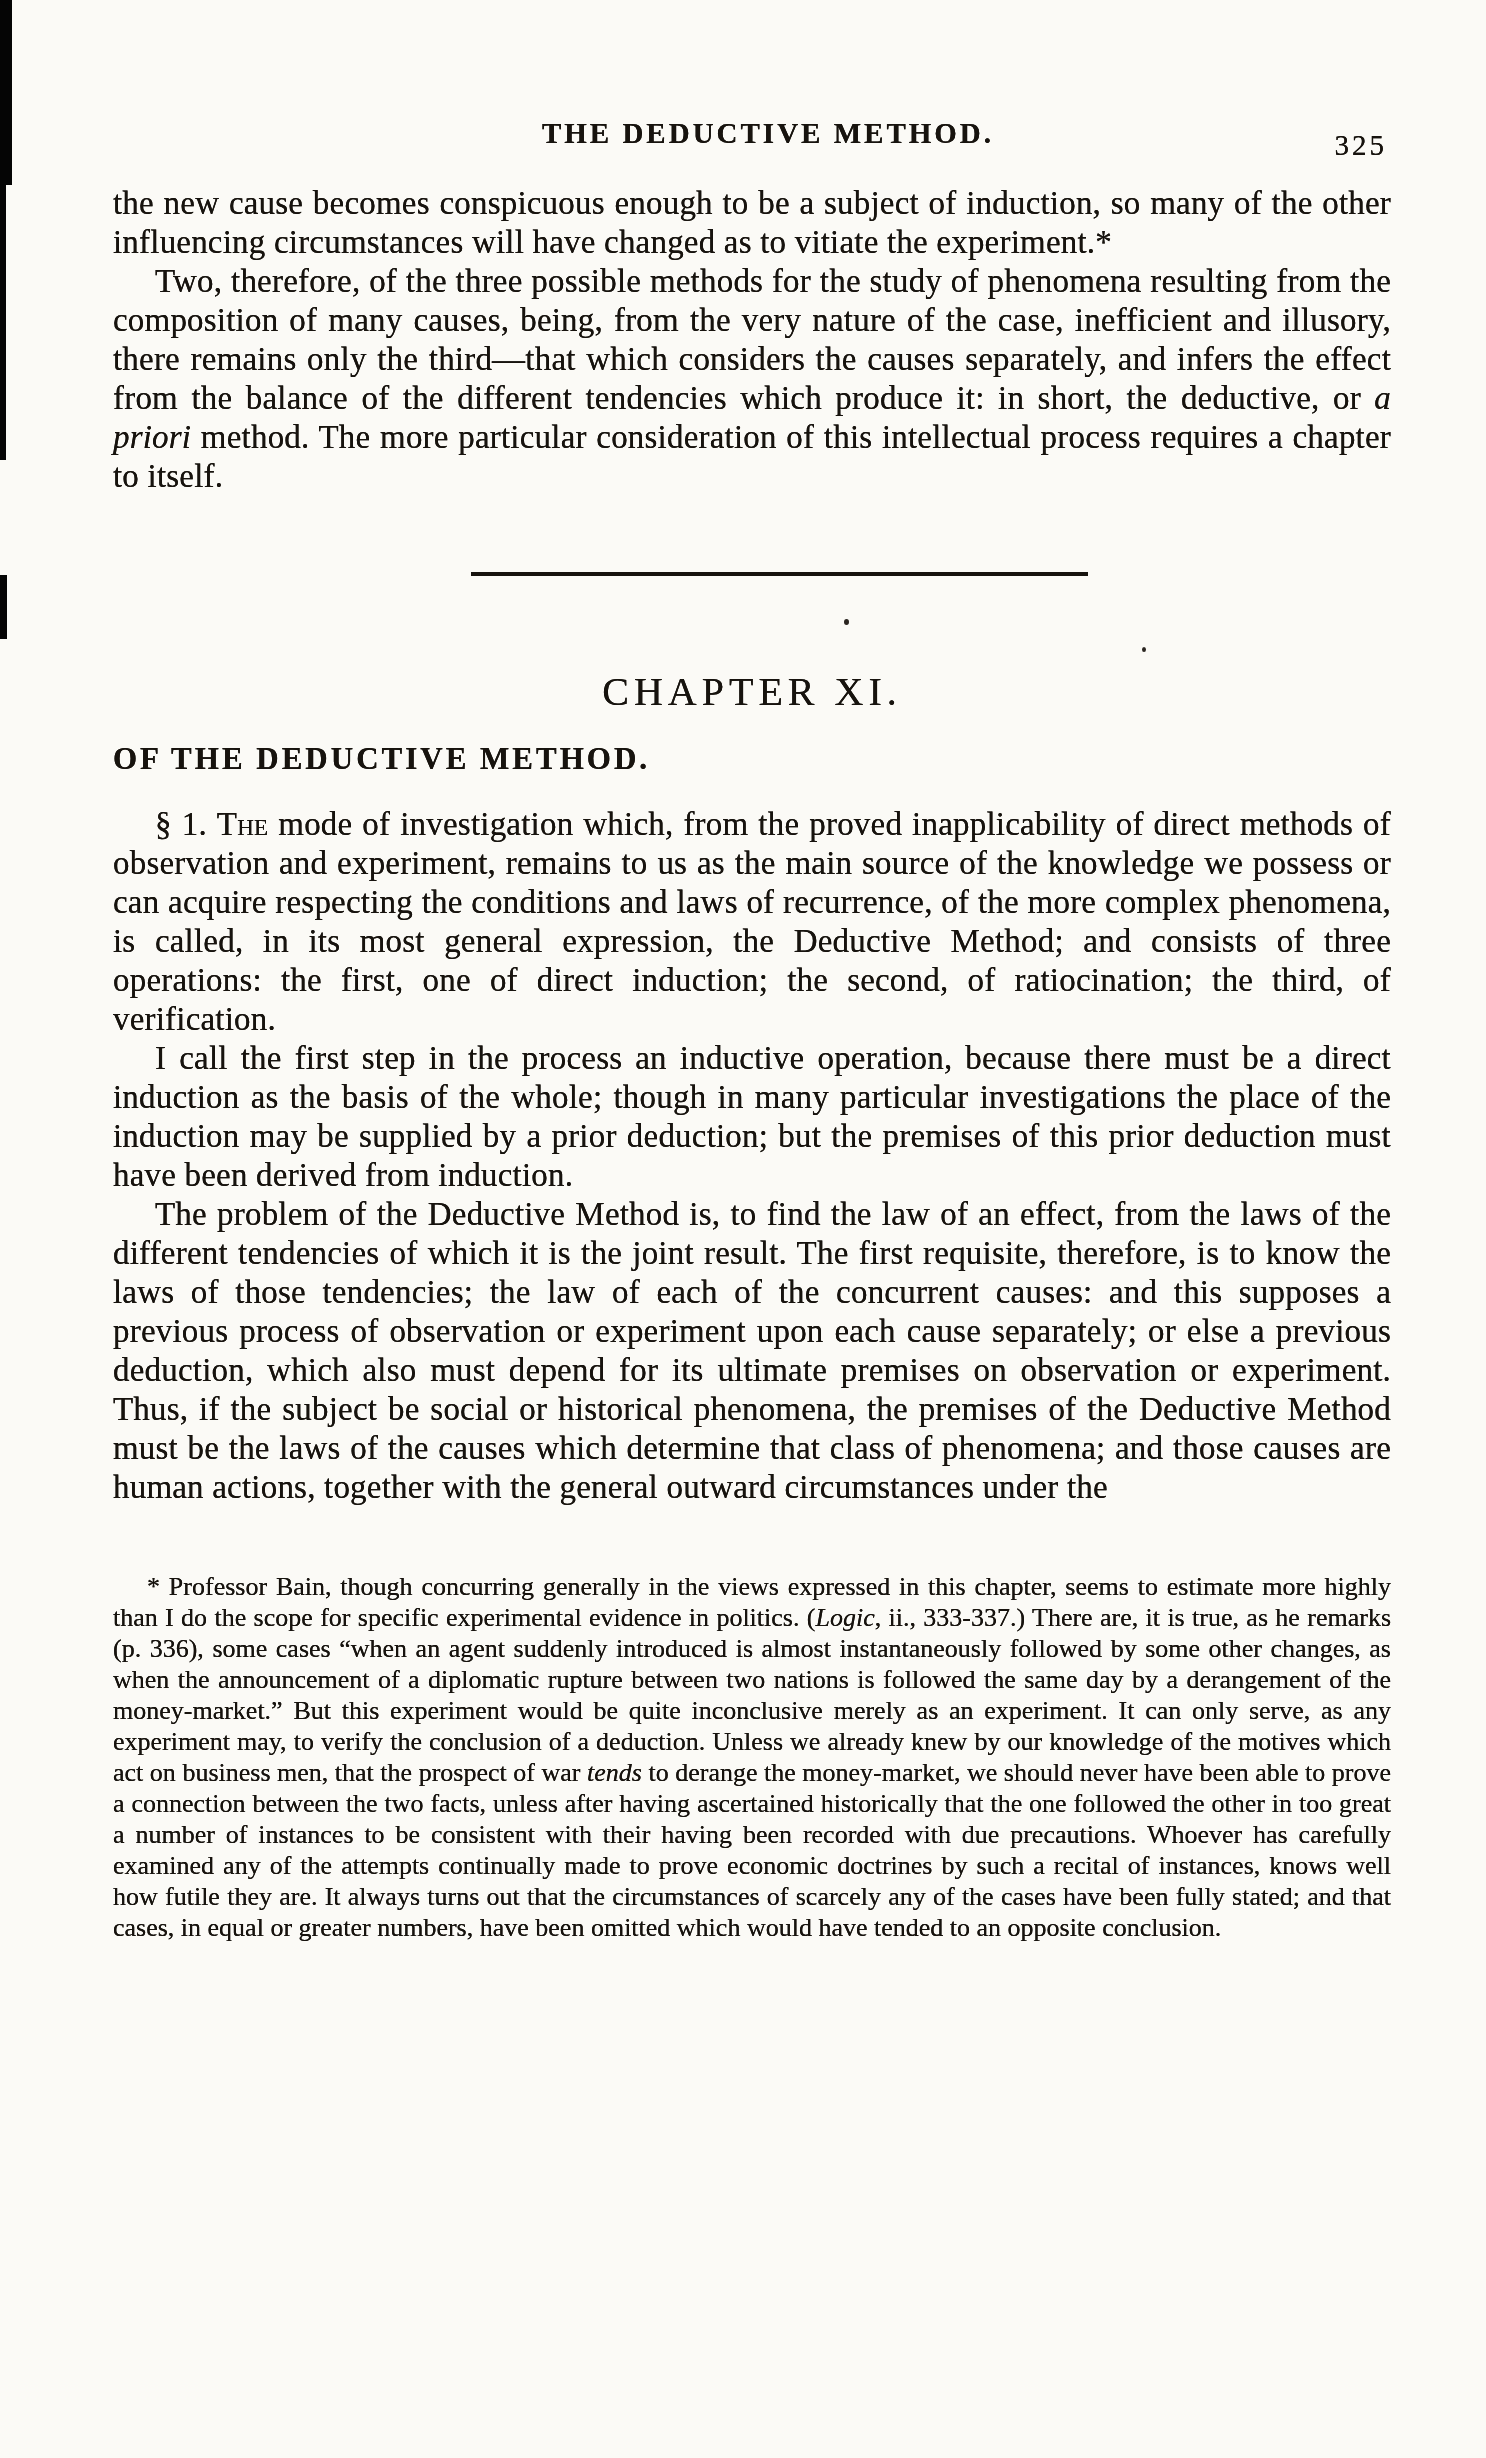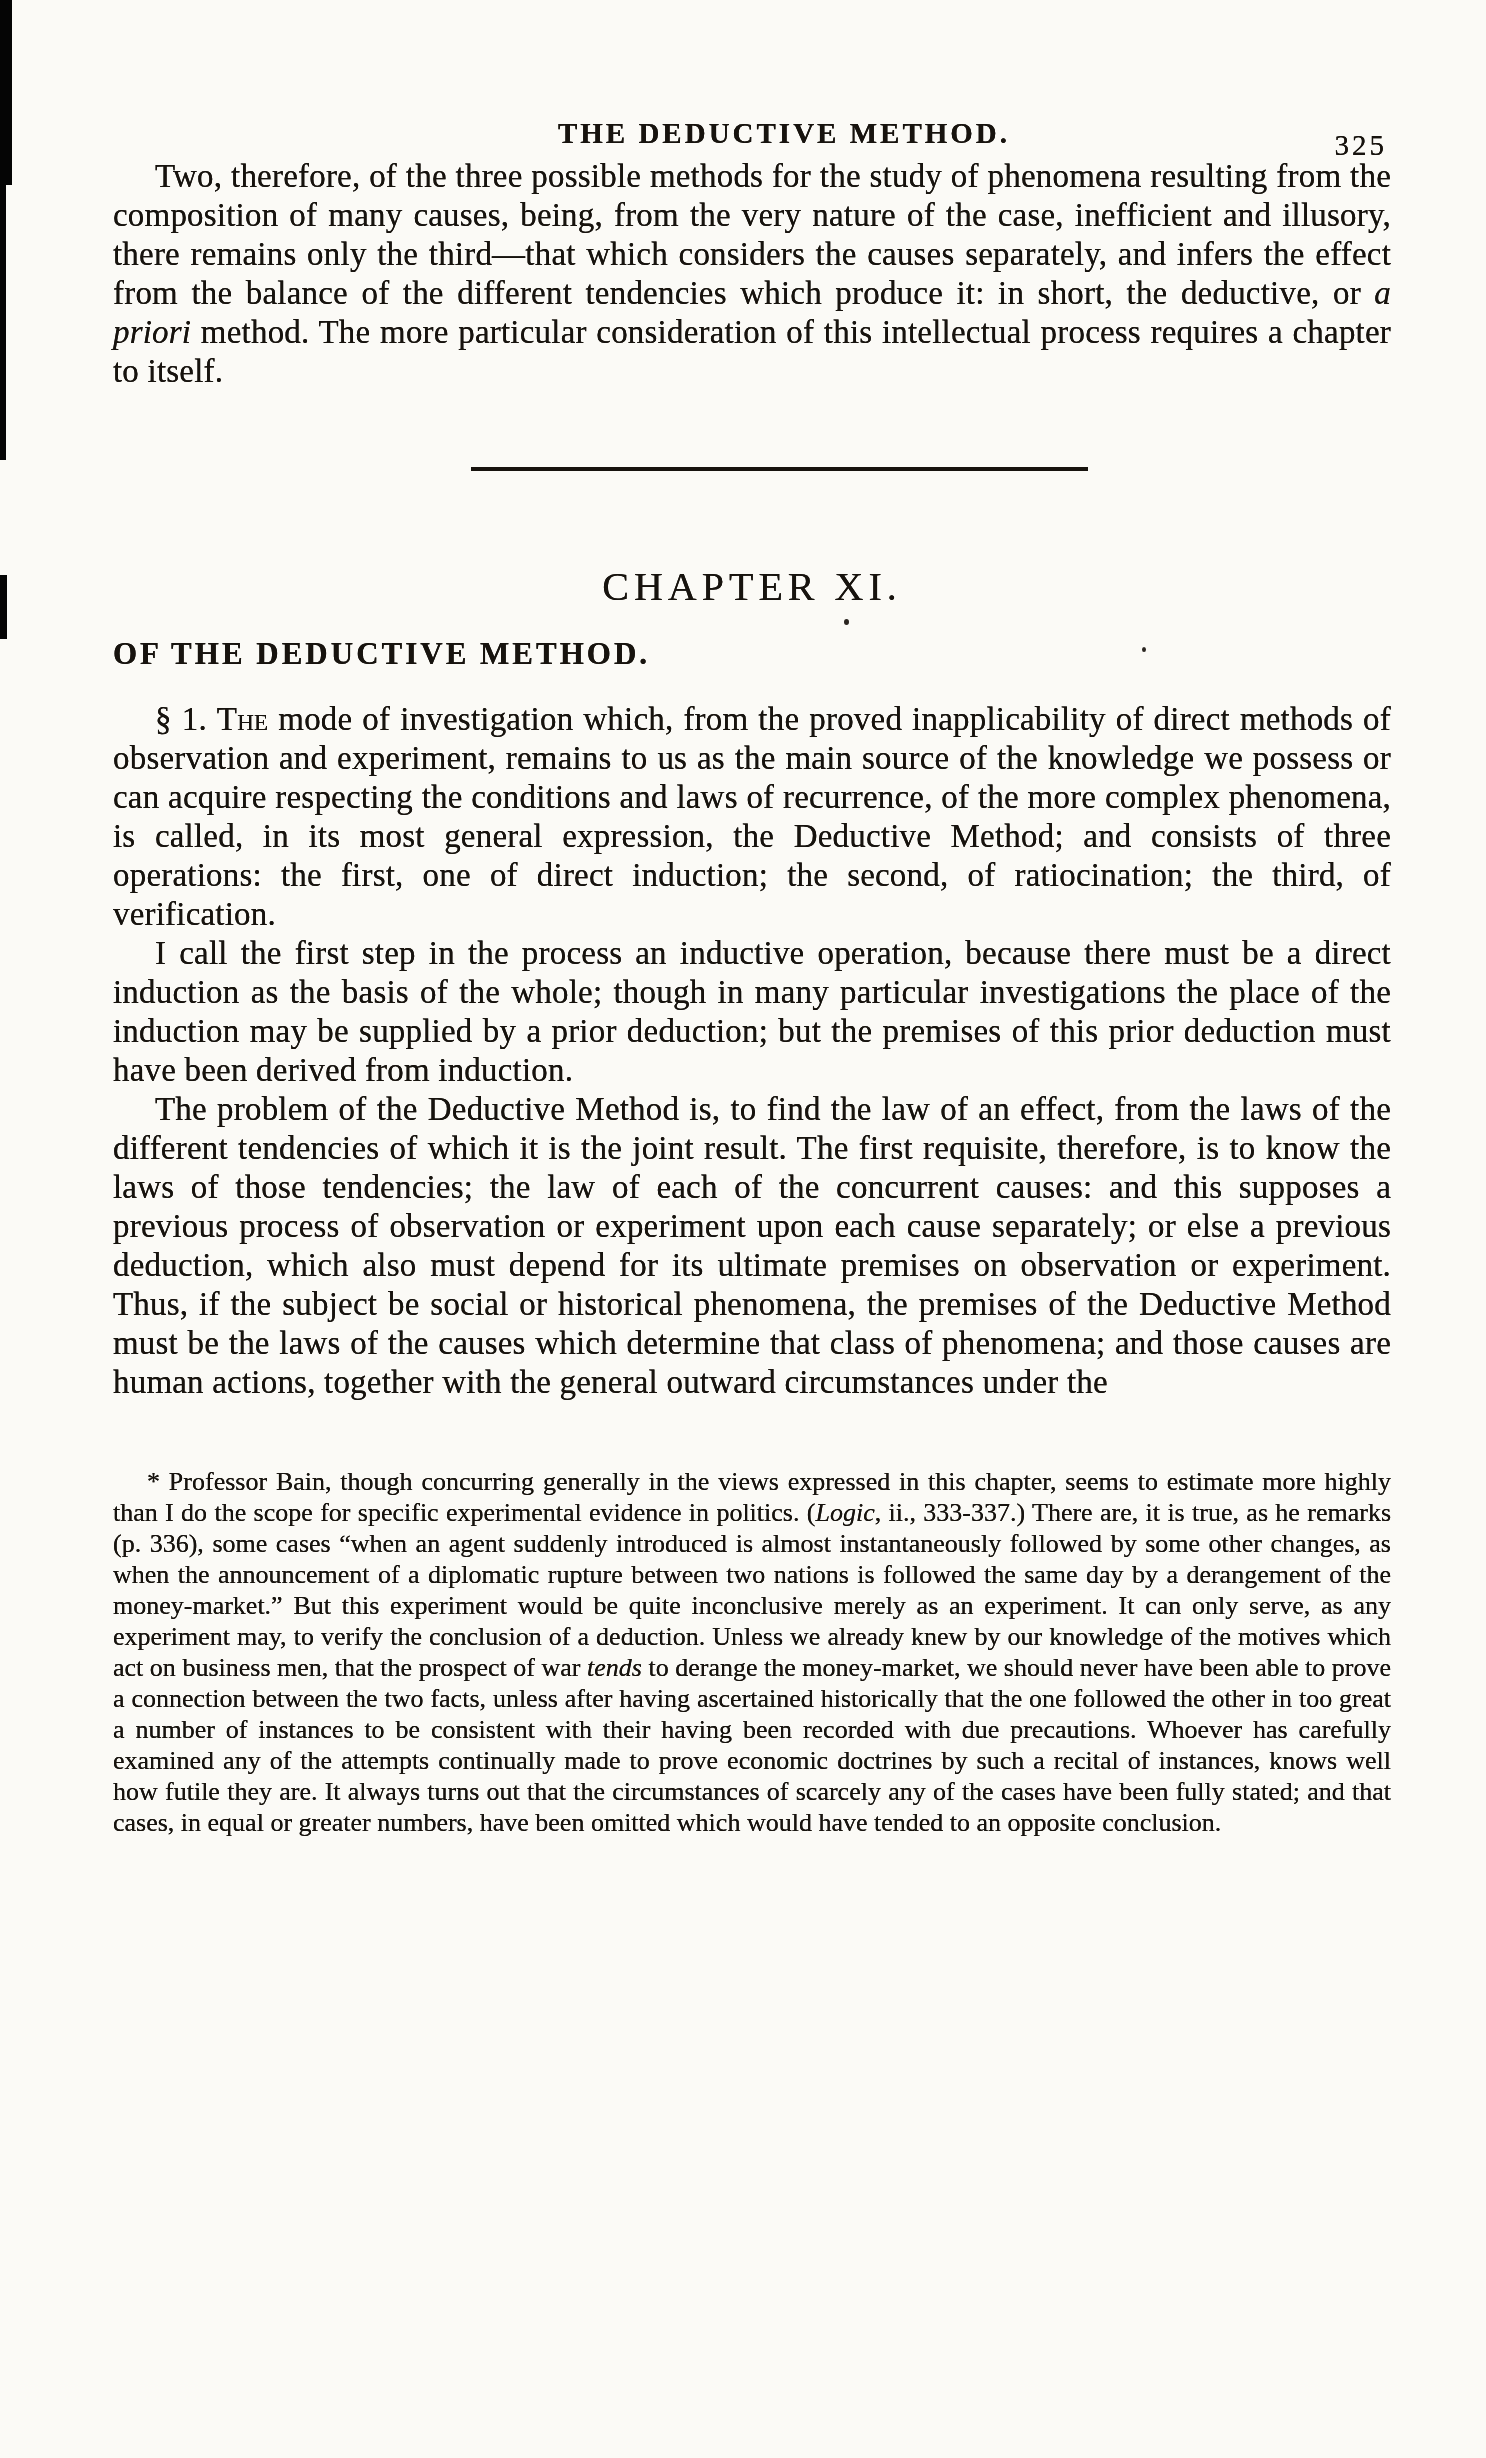--- a/index.html
+++ b/index.html
@@ -9,21 +9,21 @@
     margin:0 auto;
     background:#fbfaf6;
     color:#17130e;
     font-family:"Liberation Serif", serif;
     overflow:hidden;
     text-shadow:0 0 0.5px currentColor;
   }
   .content{position:absolute;left:113px;top:0;width:1278px;}
 
   .running-head{position:relative;margin-top:117px;text-align:center;height:40px;}
-  .head-title{position:relative;left:32px;font-size:29px;font-weight:bold;letter-spacing:3px;}
+  .head-title{position:relative;left:16px;font-size:29px;font-weight:bold;letter-spacing:3px;}
   .page-num{position:absolute;right:4px;top:12px;font-size:29px;letter-spacing:3px;}
 
   .body-para{
     margin:0;
     font-size:33px;line-height:39px;
     text-align:justify;
     text-indent:42px;
     letter-spacing:0.2px;
   }
   .no-indent{text-indent:0;}
@@ -73,20 +73,21 @@
 
   <div class="content">
 
     <header class="running-head">
       <span class="head-title">THE DEDUCTIVE METHOD.</span>
       <span class="page-num">325</span>
     </header>
 
     <main>
 
+      <p class="body-para no-indent first-para"><span>the new cause becomes conspicuous enough to be a subject of induction, so many of the other influencing circumstances will have changed as to vitiate the experiment.*</span></p>
 
       <p class="body-para"><span>Two, therefore, of the three possible methods for the study of phenomena resulting from the composition of many causes, being, from the very nature of the case, inefficient and illusory, there remains only the third—that which considers the causes separately, and infers the effect from the balance of the different tendencies which produce it: in short, the deductive, or </span><span class="it">a priori</span><span> method.  The more particular consideration of this intellectual process requires a chapter to itself.</span></p>
 
       <hr class="divider">
 
       <h1 class="chapter-head">CHAPTER XI.</h1>
       <h2 class="chapter-sub">OF THE DEDUCTIVE METHOD.</h2>
 
       <p class="body-para section-start"><span>§ 1. </span><span class="sc">The</span><span> mode of investigation which, from the proved inapplicability of direct methods of observation and experiment, remains to us as the main source of the knowledge we possess or can acquire respecting the conditions and laws of recurrence, of the more complex phenomena, is called, in its most general expression, the Deductive Method; and consists of three operations: the first, one of direct induction; the second, of ratiocination; the third, of verification.</span></p>
 

